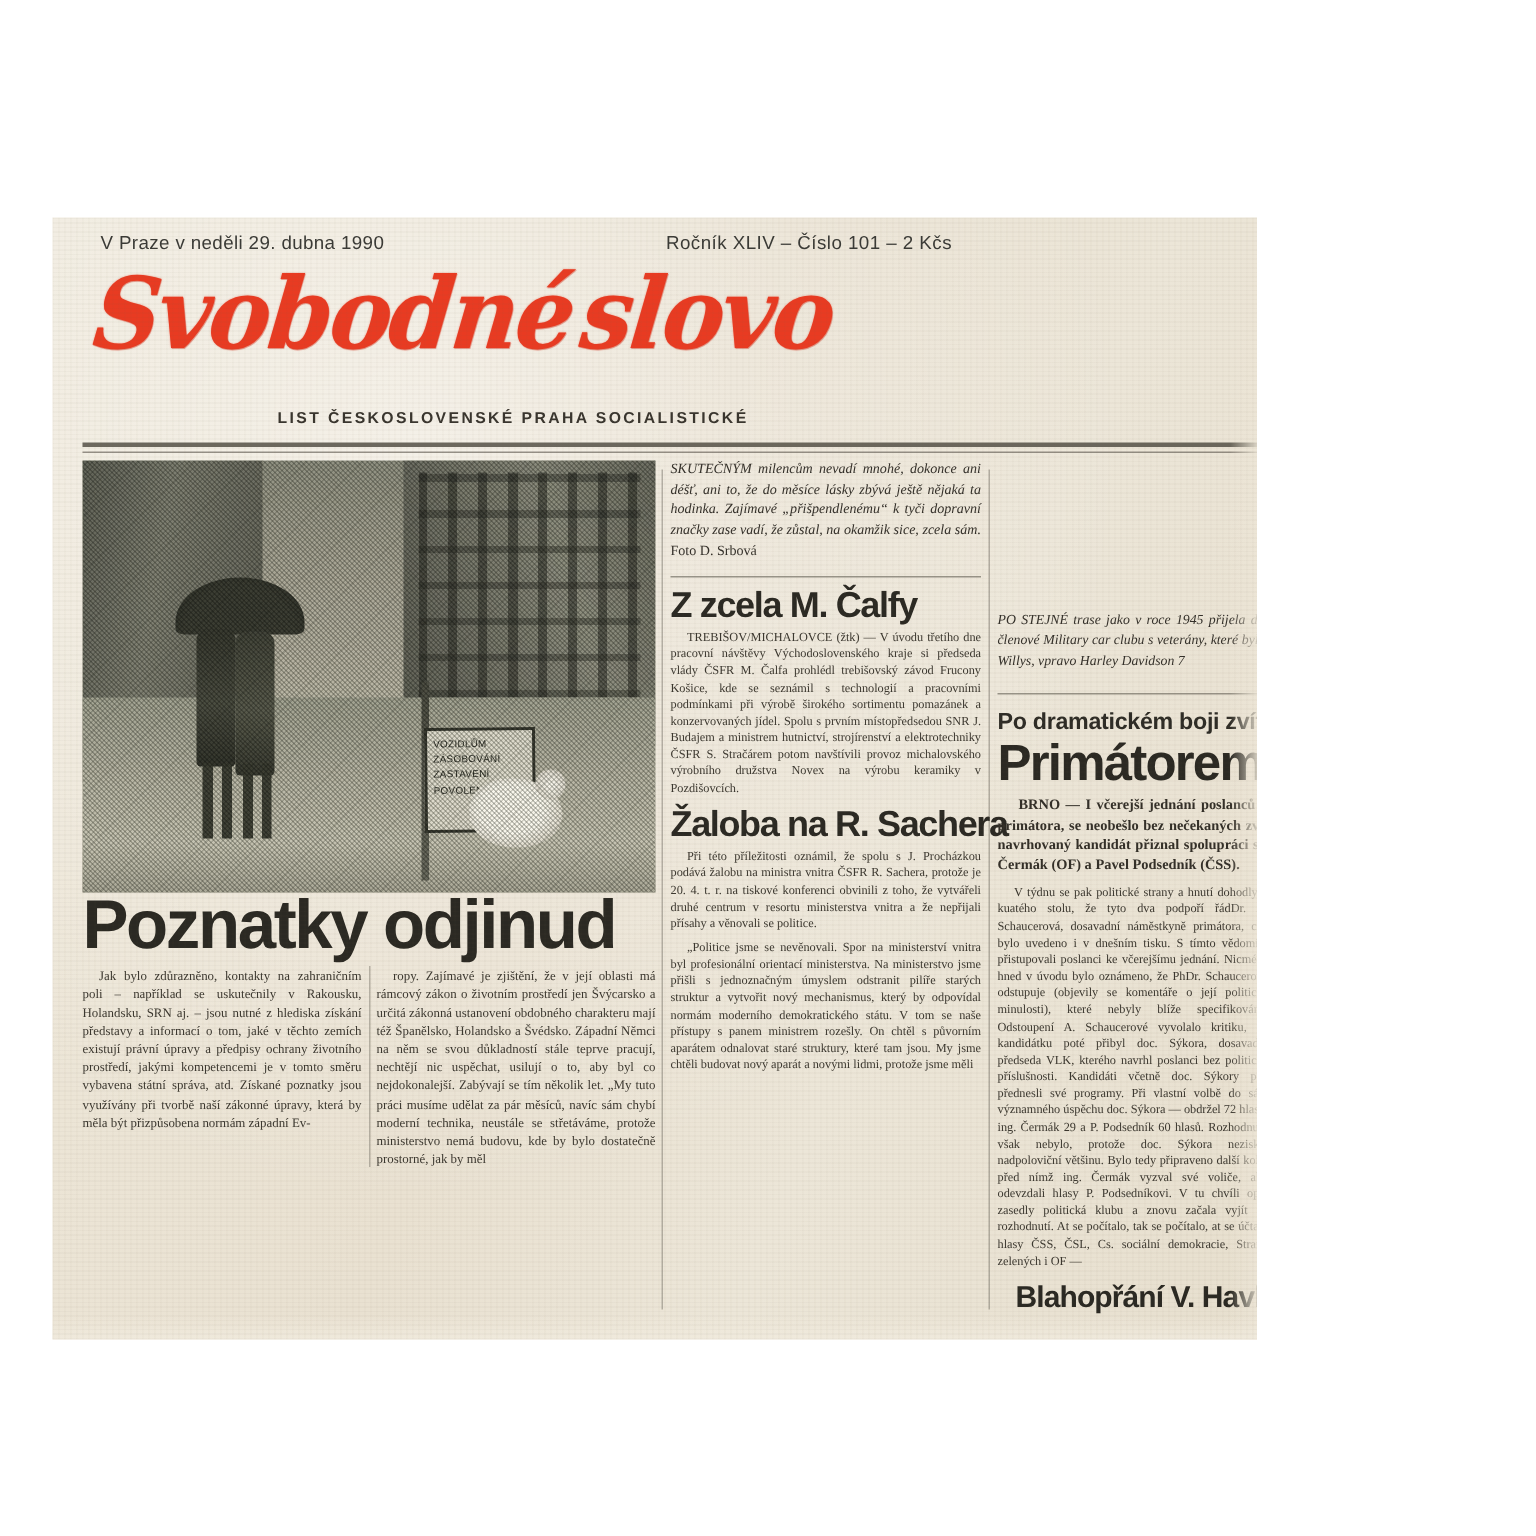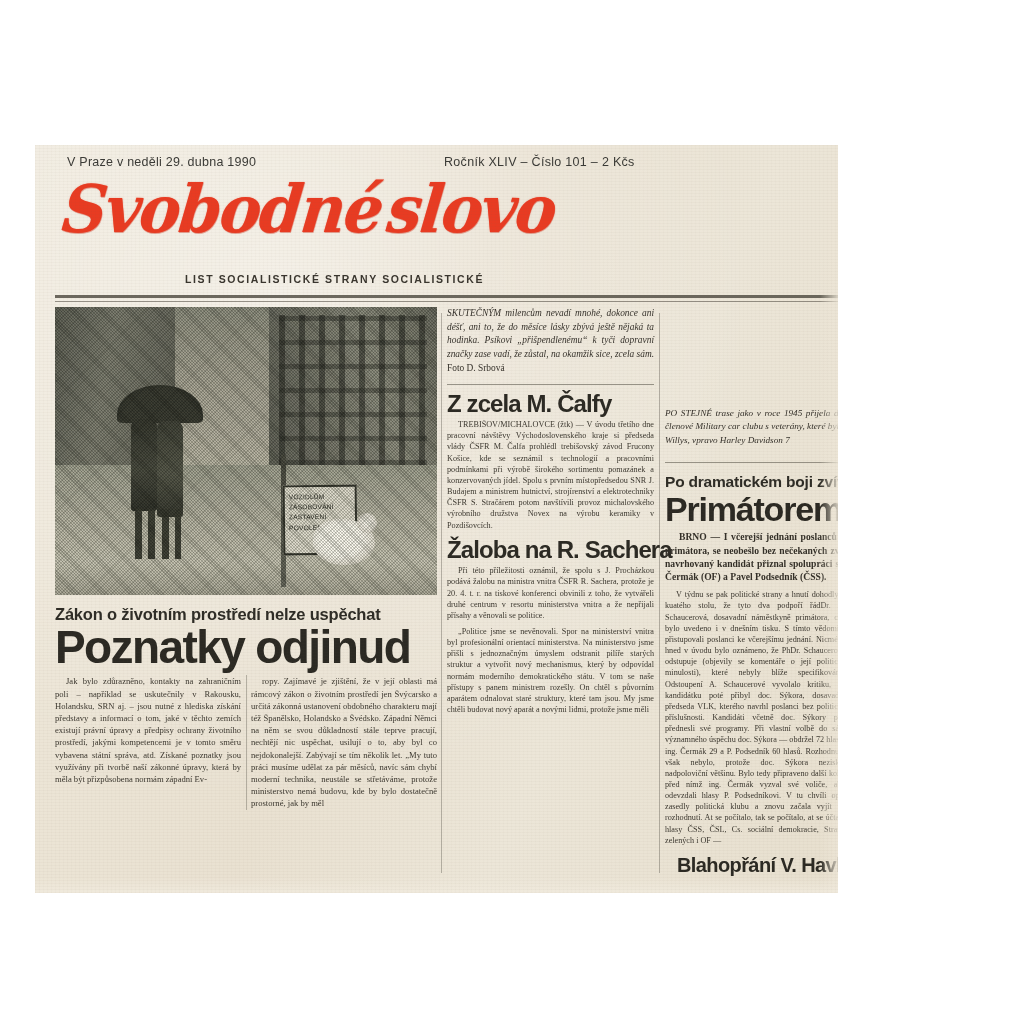--- a/index.html
+++ b/index.html
@@ -318,21 +318,21 @@
 <body>
 
 <div id="scan">
 
   <div id="masthead">
     <div class="dateline">V Praze v neděli 29. dubna 1990</div>
     <div class="issueline">Ročník XLIV – Číslo 101 – 2 Kčs</div>
     <div class="logo">
       <span>Svobodné</span><span class="sl">slovo</span>
     </div>
-    <div class="subtitle">LIST SOCIALISTICKÉ STRANY SOCIALISTICKÉ</div>
+    <div class="subtitle">LIST ČESKOSLOVENSKÉ PRAHA SOCIALISTICKÉ</div>
     <div class="rule-thick"></div>
     <div class="rule-thin" style="top:156px"></div>
   </div>
 
   <div class="vrule" id="vr1"></div>
   <div class="vrule" id="vr2"></div>
 
   <div class="col" id="colA">
 
     <div class="photo" id="photoStreet">
@@ -344,33 +344,32 @@
       <div class="figs">
         <div class="umbrella"></div>
         <div class="body1"></div>
         <div class="body2"></div>
         <div class="legs"></div>
       </div>
       <div class="dog"></div>
       <div class="grain"></div>
     </div>
 
-    <div class="kicker">Zákon o životním prostředí nelze uspěchat</div>
     <div class="hl-huge">Poznatky odjinud</div>
 
     <div class="twocol-body">
       <p class="body">Jak bylo zdůrazněno, kontakty na zahraničním poli – například se uskutečnily v Rakousku, Holandsku, SRN aj. – jsou nutné z hlediska získání představy a informací o tom, jaké v těchto zemích existují právní úpravy a předpisy ochrany životního prostředí, jakými kompetencemi je v tomto směru vybavena státní správa, atd. Získané poznatky jsou využívány při tvorbě naší zákonné úpravy, která by měla být přizpůsobena normám západní Ev-</p>
       <p class="body">ropy. Zajímavé je zjištění, že v její oblasti má rámcový zákon o životním prostředí jen Švýcarsko a určitá zákonná ustanovení obdobného charakteru mají též Španělsko, Holandsko a Švédsko. Západní Němci na něm se svou důkladností stále teprve pracují, nechtějí nic uspěchat, usilují o to, aby byl co nejdokonalejší. Zabývají se tím několik let. „My tuto práci musíme udělat za pár měsíců, navíc sám chybí moderní technika, neustále se střetáváme, protože ministerstvo nemá budovu, kde by bylo dostatečně prostorné, jak by měl</p>
     </div>
 
   </div>
 
   <div class="col" id="colB">
     <div class="caption">
-      <span>SKUTEČNÝM milencům nevadí mnohé, dokonce ani déšť, ani to, že do měsíce lásky zbývá ještě nějaká ta hodinka. Psíkovi „přišpendlenému“ k tyči dopravní značky zase vadí, že zůstal, na okamžik sice, zcela sám.</span>
+      <span>SKUTEČNÝM milencům nevadí mnohé, dokonce ani déšť, ani to, že do měsíce lásky zbývá ještě nějaká ta hodinka. Zajímavé „přišpendlenému“ k tyči dopravní značky zase vadí, že zůstal, na okamžik sice, zcela sám.</span>
       <span class="credit">Foto D. Srbová</span>
     </div>
     <div class="hr-sep" style="margin-top:8px"></div>
 
     <div class="hl-med">Z zcela M. Čalfy</div>
     <p class="body tight">TREBIŠOV/MICHALOVCE (žtk) — V úvodu třetího dne pracovní návštěvy Východoslovenského kraje si předseda vlády ČSFR M. Čalfa prohlédl trebišovský závod Frucony Košice, kde se seznámil s technologií a pracovními podmínkami při výrobě širokého sortimentu pomazánek a konzervovaných jídel. Spolu s prvním místopředsedou SNR J. Budajem a ministrem hutnictví, strojírenství a elektrotechniky ČSFR S. Stračárem potom navštívili provoz michalovského výrobního družstva Novex na výrobu keramiky v Pozdišovcích.</p>
 
     <div class="hl-med">Žaloba na R. Sachera</div>
     <p class="body tight">Při této příležitosti oznámil, že spolu s J. Procházkou podává žalobu na ministra vnitra ČSFR R. Sachera, protože je 20. 4. t. r. na tiskové konferenci obvinili z toho, že vytvářeli druhé centrum v resortu ministerstva vnitra a že nepřijali přísahy a věnovali se politice.</p>
     <p class="body tight">„Politice jsme se nevěnovali. Spor na ministerství vnitra byl profesionál­ní orientací ministerstva. Na ministerstvo jsme přišli s jednoznačným úmyslem odstranit pilíře starých struktur a vytvořit nový mechanismus, který by odpovídal normám moderního demokratického státu. V tom se naše přístupy s panem ministrem rozešly. On chtěl s půvorním aparátem odnalovat staré struktury, které tam jsou. My jsme chtěli budovat nový aparát a novými lidmi, protože jsme měli</p>

